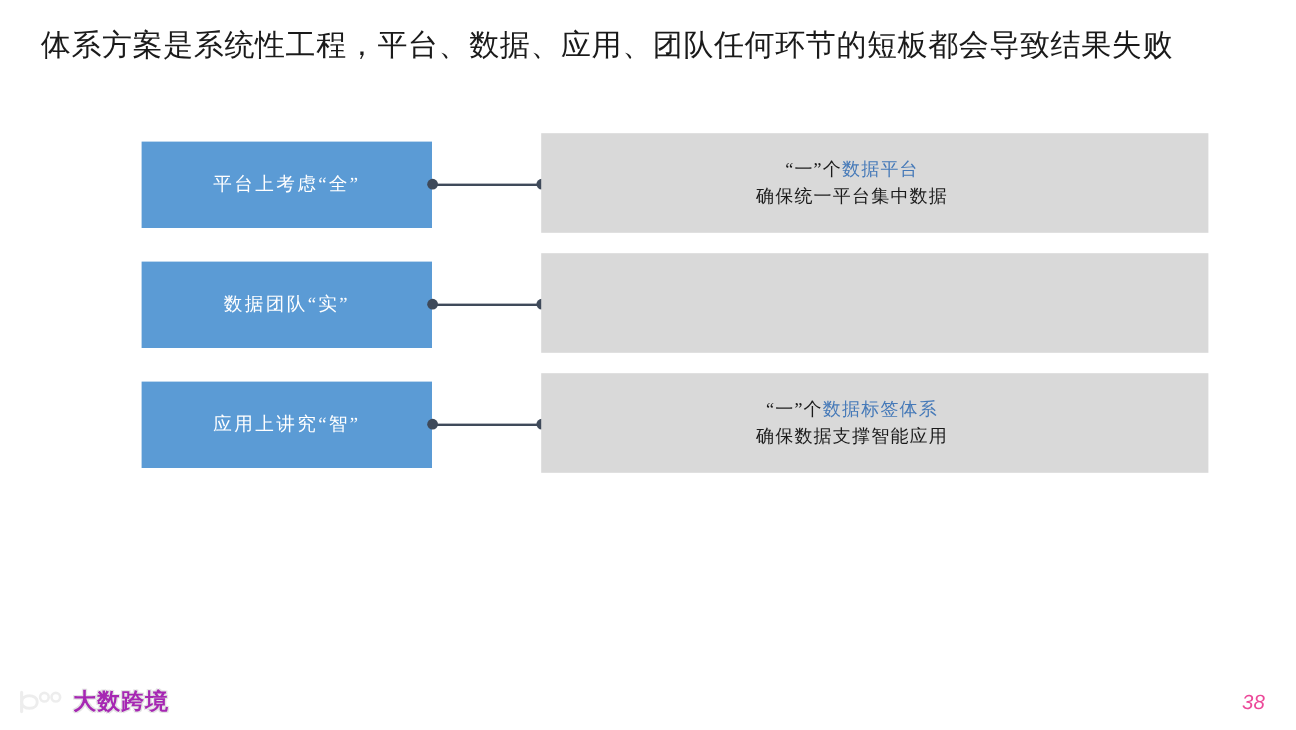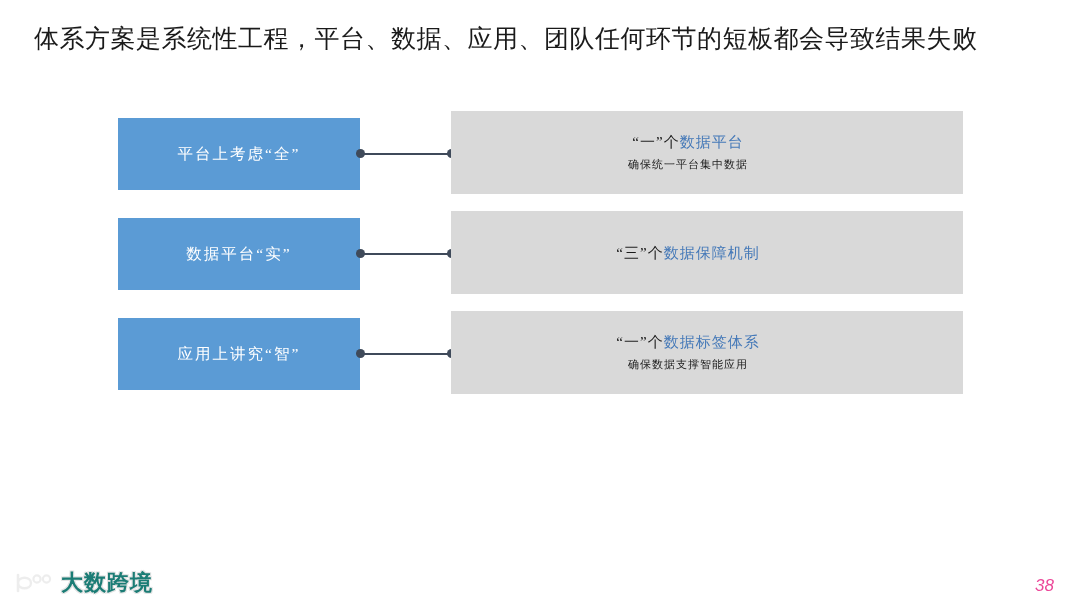--- a/index.html
+++ b/index.html
@@ -79,21 +79,21 @@
     line-height: 1.2;
     white-space: nowrap;
     font-family: "Liberation Serif", "DejaVu Serif", serif;
   }
 
   
   .gray-card {
     position: absolute;
     left: 451px;
     top: 1px;
-    width: 512px;
+    width: 556px;
     height: 83px;
     background: #d9d9d9;
     display: flex;
     flex-direction: column;
     align-items: center;
     justify-content: center;
     box-sizing: border-box;
     padding-right: 38px;
   }
   .gray-line-1 {
@@ -101,21 +101,21 @@
     line-height: 22px;
     letter-spacing: 1px;
     color: #1a1a1a;
     white-space: nowrap;
     font-family: "Liberation Serif", "DejaVu Serif", serif;
   }
   .gray-line-1 .accent {
     color: #4579b8;
   }
   .gray-line-2 {
-    font-size: 11px;
+    font-size: 15px;
     line-height: 22px;
     letter-spacing: 1px;
     color: #1a1a1a;
     white-space: nowrap;
     font-family: "Liberation Serif", "DejaVu Serif", serif;
   }
 
   
   .connector {
     position: absolute;
@@ -153,23 +153,23 @@
     gap: 7px;
     opacity: 0.95;
     user-select: none;
   }
   .wm-mark {
     position: relative;
     width: 40px;
     height: 24px;
   }
   .wm-text {
-    font-size: 22px;
+    font-size: 19px;
     letter-spacing: 1px;
-    color: #0f766e;
+    color: #a21caf;
     text-shadow:
       -1px -1px 0 #e2e2e2,
        1px -1px 0 #e2e2e2,
       -1px  1px 0 #e2e2e2,
        1px  1px 0 #e2e2e2;
     font-family: "Liberation Sans", "DejaVu Sans", sans-serif;
     font-weight: 700;
   }
 
   
@@ -202,29 +202,28 @@
         <span class="dot dot-right"></span>
       </div>
       <div class="gray-card">
         <div class="gray-line-1"><span>“一”个</span><span class="accent">数据平台</span></div>
         <div class="gray-line-2">确保统一平台集中数据</div>
       </div>
     </div>
 
     <div class="row row-1">
       <div class="blue-card">
-        <span class="blue-card-label">数据平台“实”</span>
+        <span class="blue-card-label">数据团队“实”</span>
       </div>
       <div class="connector">
         <span class="dot dot-left"></span>
         <span class="bar"></span>
         <span class="dot dot-right"></span>
       </div>
       <div class="gray-card">
-        <div class="gray-line-1"><span>“三”个</span><span class="accent">数据保障机制</span></div>
       </div>
     </div>
 
     <div class="row row-2">
       <div class="blue-card">
         <span class="blue-card-label">应用上讲究“智”</span>
       </div>
       <div class="connector">
         <span class="dot dot-left"></span>
         <span class="bar"></span>

